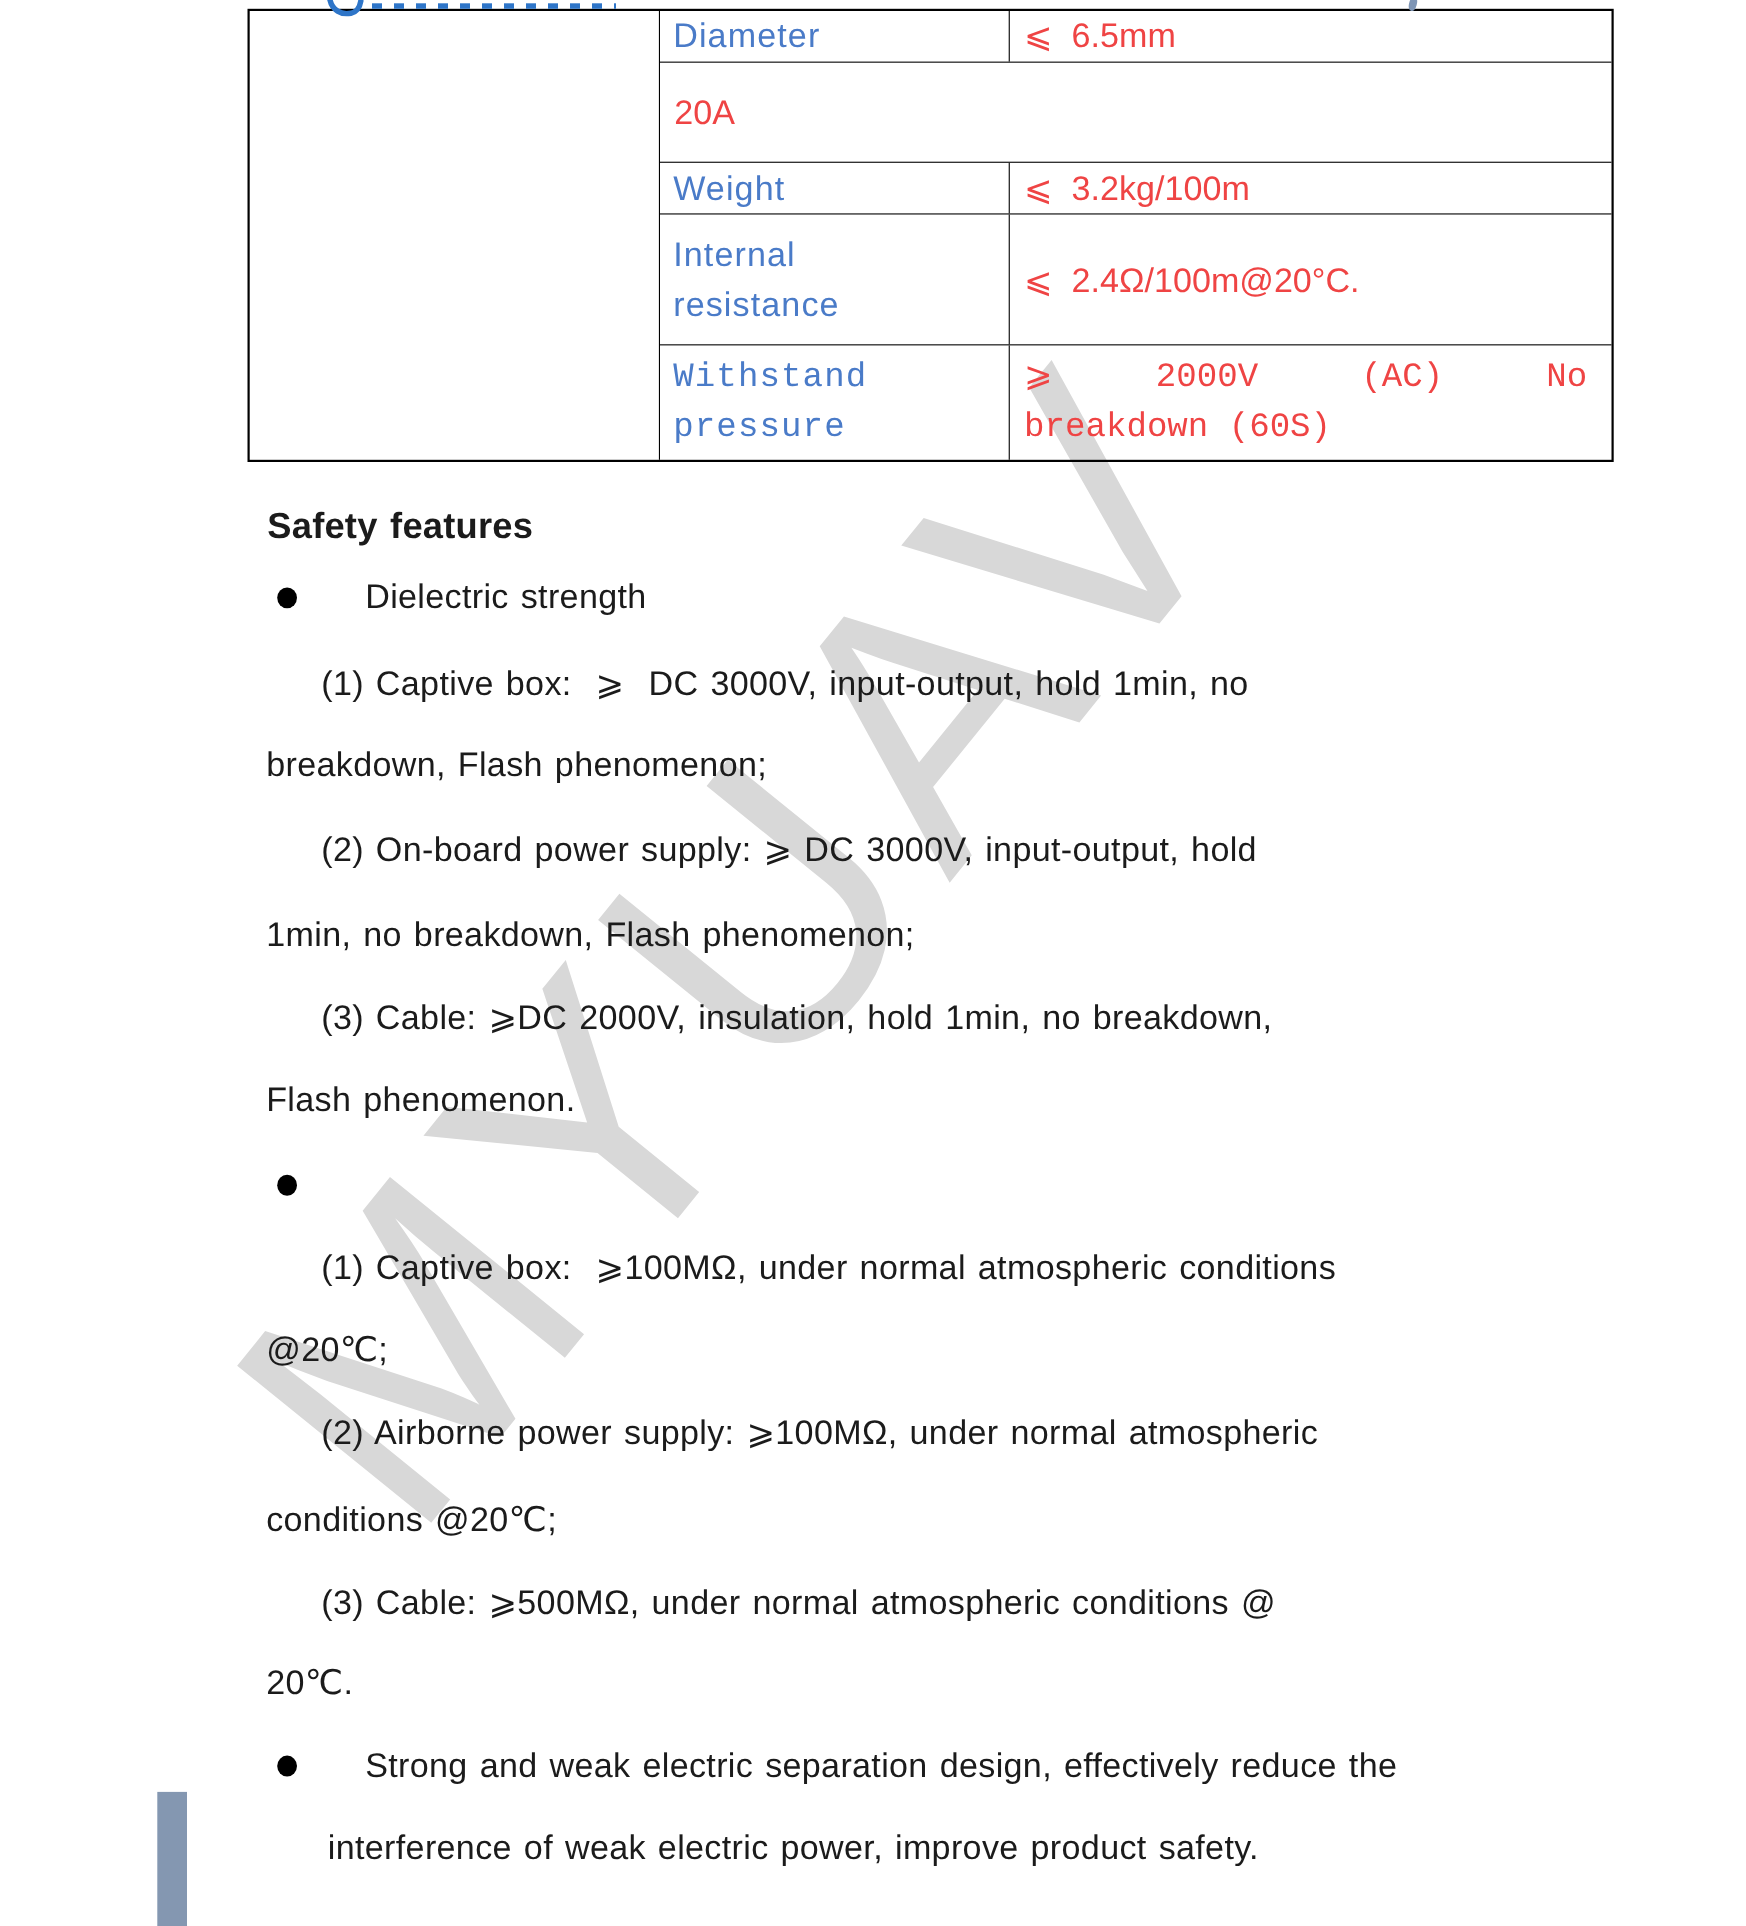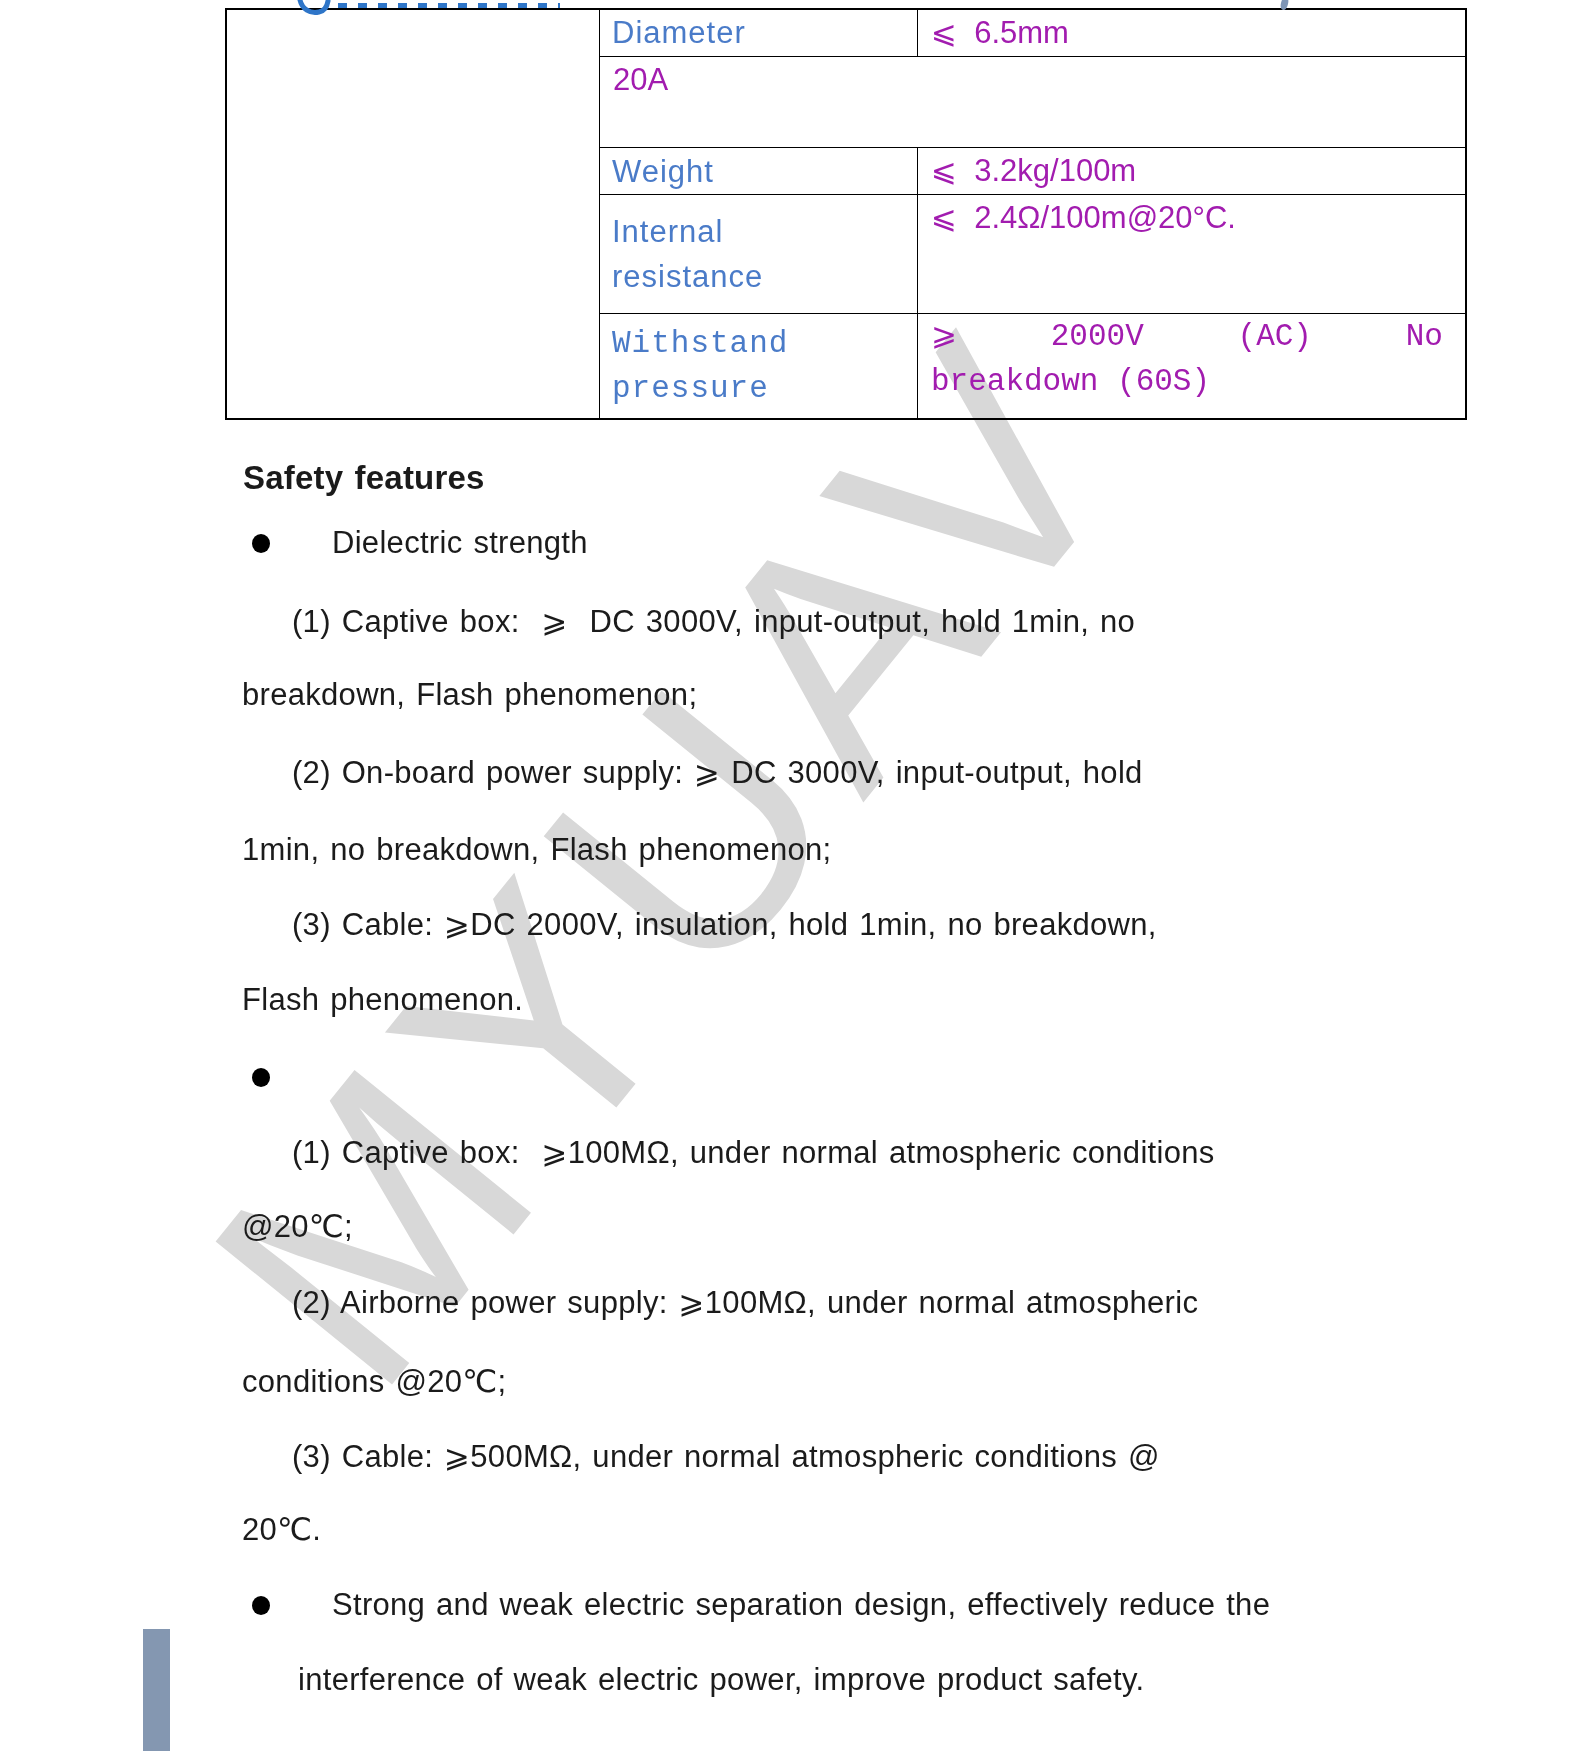--- a/index.html
+++ b/index.html
@@ -45,22 +45,22 @@
   .tcol-left{width:373px;border-right:1.5px solid #000;box-sizing:border-box;}
   .tcol-right{flex:1;display:flex;flex-direction:column;}
   .trow{display:flex;border-bottom:1.5px solid #000;box-sizing:border-box;}
   .trow:last-child{border-bottom:none;}
   .tcell-label{
     width:318px;border-right:1.5px solid #000;box-sizing:border-box;
     padding-left:12px;display:flex;flex-direction:column;justify-content:center;
     color:#4a7bc8;letter-spacing:1px;line-height:45px;white-space:pre;
   }
   .tcell-value{
-    flex:1;display:flex;flex-direction:column;
-    padding-left:13px;line-height:45px;white-space:pre;color:#a21caf;
+    flex:1;display:flex;flex-direction:column;justify-content:center;
+    padding-left:13px;line-height:45px;white-space:pre;color:#ef4444;
   }
   .r1{height:47px;} .r2{height:92px;} .r3{height:47px;} .r4{height:120px;} .r5{height:104px;font-family:Liberation Mono, monospace;}
   .tcell-value.justified{padding-right:22px;}
   .jline{display:flex;justify-content:space-between;width:100%;}
   
   .tline{
     position:absolute;z-index:1;height:40px;line-height:40px;
     font-size:31px;letter-spacing:.3px;word-spacing:2px;white-space:pre;
     display:flex;align-items:center;
   }

